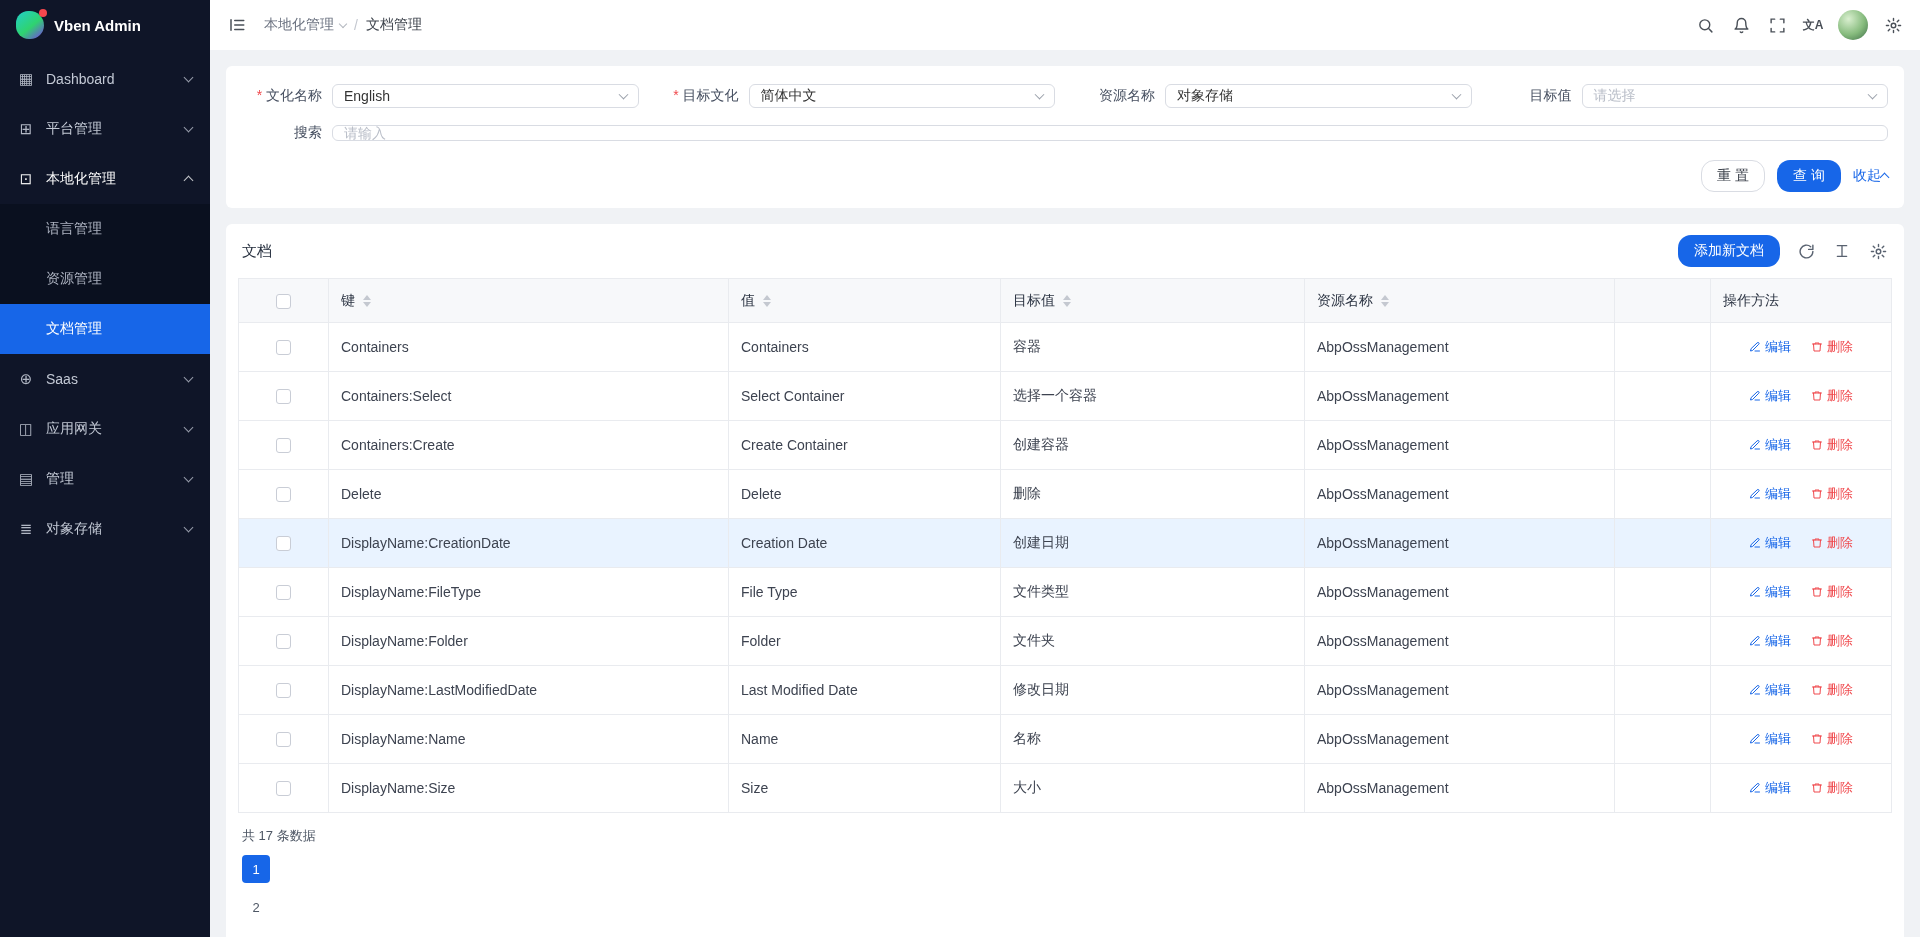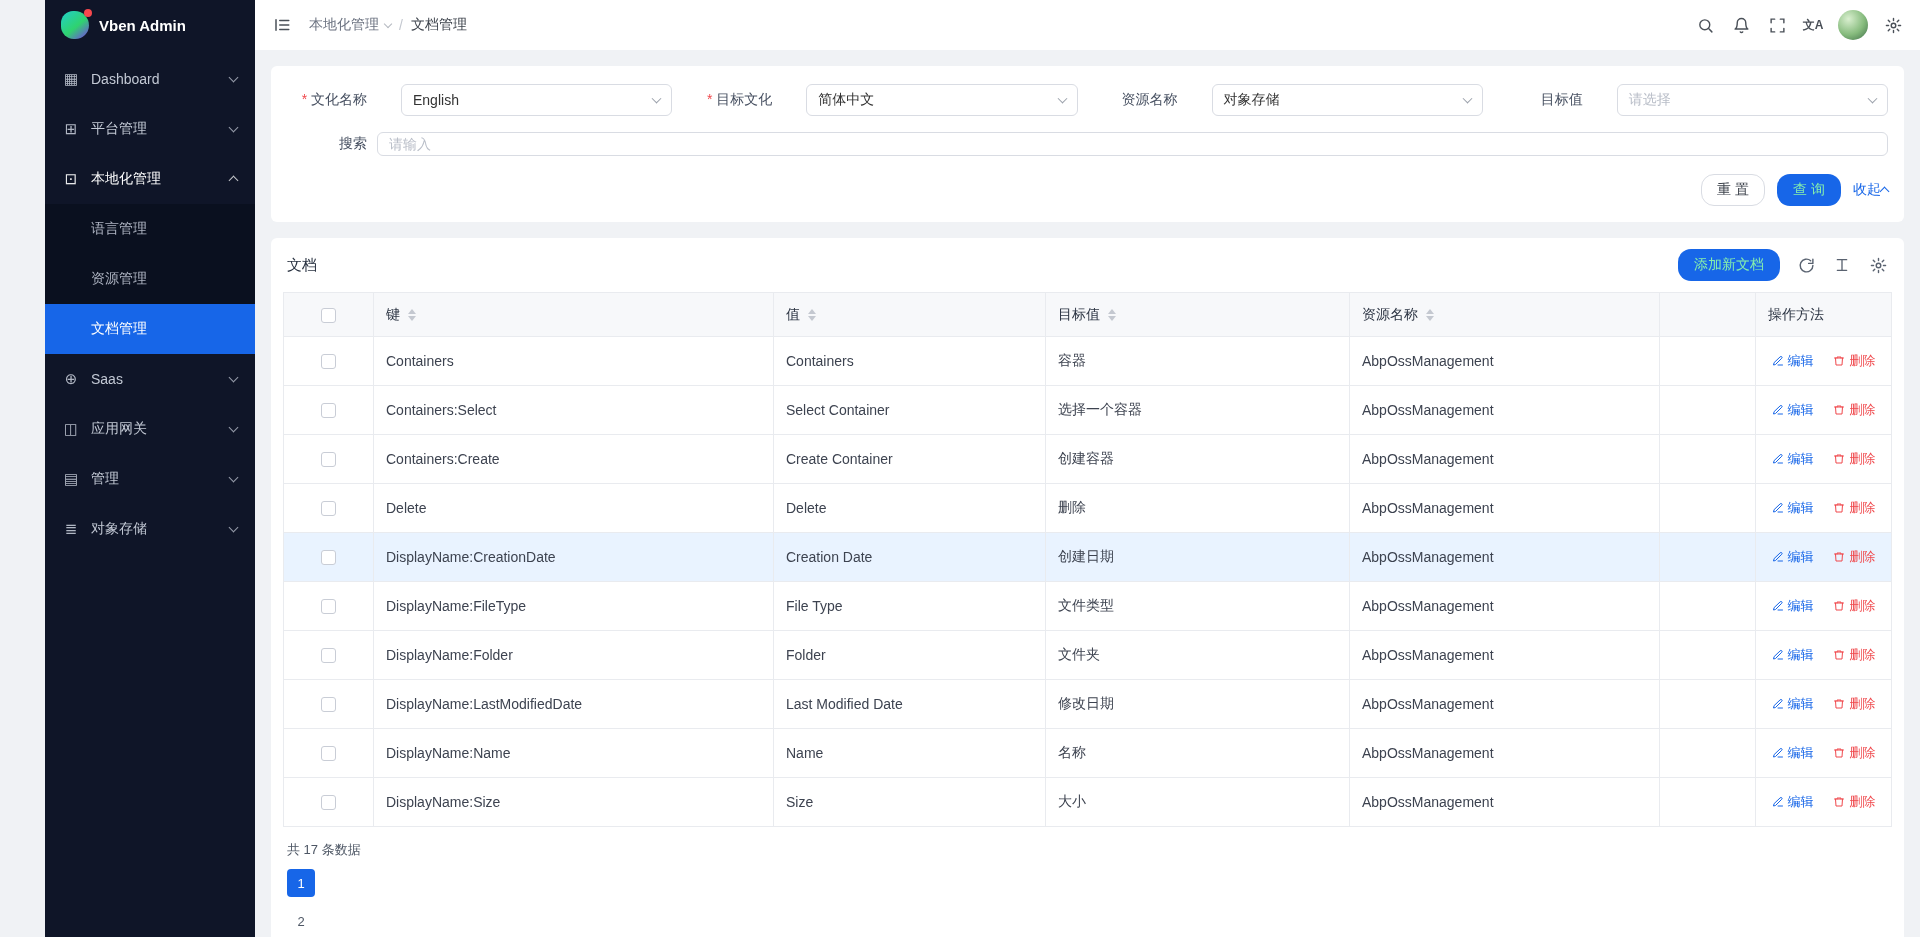--- a/index.html
+++ b/index.html
@@ -1,19 +1,19 @@
 <!DOCTYPE html>
 <html style="--primary: #1766e8; --danger: #f0484c;"><head>
 <meta charset="utf-8">
 <style>
   :root { --primary:#1766e8; --danger:#f0484c; }
   * { margin:0; padding:0; box-sizing:border-box; }
   html,body { width:1920px; height:937px; }
   body { font-family:"Liberation Sans","DejaVu Sans",sans-serif; color:#333; background:#f0f2f5; overflow:hidden; }
-  .app { display:flex; width:100%; height:100%;padding-left:45px; }
+  .app { display:flex; width:100%; height:100%; }
 
   
   .sidebar { width:210px; background:#0f1528; flex-shrink:0; display:flex; flex-direction:column; }
   .logo { height:50px; display:flex; align-items:center; gap:10px; padding:0 16px; cursor:pointer; }
   .logo-mark { width:28px; height:28px; border-radius:46% 54% 52% 48%; background:linear-gradient(140deg,#23d0c2 5%,#2fd36f 55%,#7a3bed 100%); position:relative; flex-shrink:0; }
   .logo-mark::after { content:""; position:absolute; top:-2px; right:-3px; width:8px; height:8px; border-radius:50%; background:#f5484d; }
   .logo-text { color:#fff; font-size:15px; font-weight:700; white-space:nowrap; }
   .menu { flex:1; padding-top:4px; font-size:14px; }
   .menu-item { height:50px; display:flex; align-items:center; padding:0 18px 0 16px; color:#c3c9d5; cursor:pointer; }
   .mi-icon { width:20px; margin-right:10px; font-size:15px; text-align:center; flex-shrink:0; opacity:.9; }
@@ -41,30 +41,30 @@
 
   .content { padding:16px 16px 0; }
   .card { background:#fff; border-radius:6px; }
 
   
   .filter-card { padding:18px 16px 16px; }
   .filter-row { display:flex; gap:20px; }
   .field { flex:1; display:flex; align-items:center; min-width:0; }
   .f-label { width:80px; text-align:right; font-size:14px; color:#475061; flex-shrink:0; margin-right:10px; white-space:nowrap; }
   .field.required .f-label::before { content:"* "; color:var(--danger); }
-  .select { flex:1; height:32px; border:1px solid #d9dce3; border-radius:6px; display:flex; align-items:center; padding:0 28px 0 11px; font-size:14px; color:#333; position:relative; background:#fff; cursor:pointer; min-width:0;margin-left:24px; }
+  .select { flex:1; height:24px; border:1px solid #d9dce3; border-radius:6px; display:flex; align-items:center; padding:0 28px 0 11px; font-size:14px; color:#333; position:relative; background:#fff; cursor:pointer; min-width:0; }
   .sel-chev { position:absolute; right:11px; top:50%; width:7px; height:7px; border-right:1.4px solid #9aa0aa; border-bottom:1.4px solid #9aa0aa; transform:translateY(-70%) rotate(45deg); }
   .ph { color:#b9bec8; }
   .search-row { margin-top:16px; display:flex; }
-  .text-input { flex:1; height:24px; border:1px solid #d9dce3; border-radius:6px; padding:0 11px; font-size:14px; color:#333; outline:none; font-family:inherit; }
+  .text-input { flex:1; height:16px; border:1px solid #d9dce3; border-radius:6px; padding:0 11px; font-size:14px; color:#333; outline:none; font-family:inherit; }
   .text-input::placeholder { color:#b9bec8; }
   .filter-actions { margin-top:18px; display:flex; justify-content:flex-end; align-items:center; gap:12px; }
   .btn { height:32px; padding:0 15px; border-radius:13px; font-size:14px; display:inline-flex; align-items:center; justify-content:center; cursor:pointer; border:1px solid transparent; white-space:nowrap; }
   .btn.ghost { border-color:#d9dce3; background:#fff; color:#3d434c; }
-  .btn.primary { background:var(--primary); color:#86efac; }
+  .btn.primary { background:var(--primary); color:#ffffff; }
   .btn.spaced span { letter-spacing:4px; margin-right:-4px; }
   .link-collapse { color:var(--primary); font-size:14px; display:inline-flex; align-items:center; cursor:pointer; }
   .link-collapse .chev { border-color:var(--primary); opacity:1; }
 
   
   .table-card { margin-top:16px; padding:0 12px; }
   .card-head { height:54px; display:flex; align-items:center; padding:0 4px; }
   .card-title { font-size:15px; font-weight:500; color:#27303f; }
   .head-actions { margin-left:auto; display:flex; align-items:center; gap:16px; }
   .tool-icon { width:20px; height:20px; display:flex; align-items:center; justify-content:center; color:#596270; cursor:pointer; }

